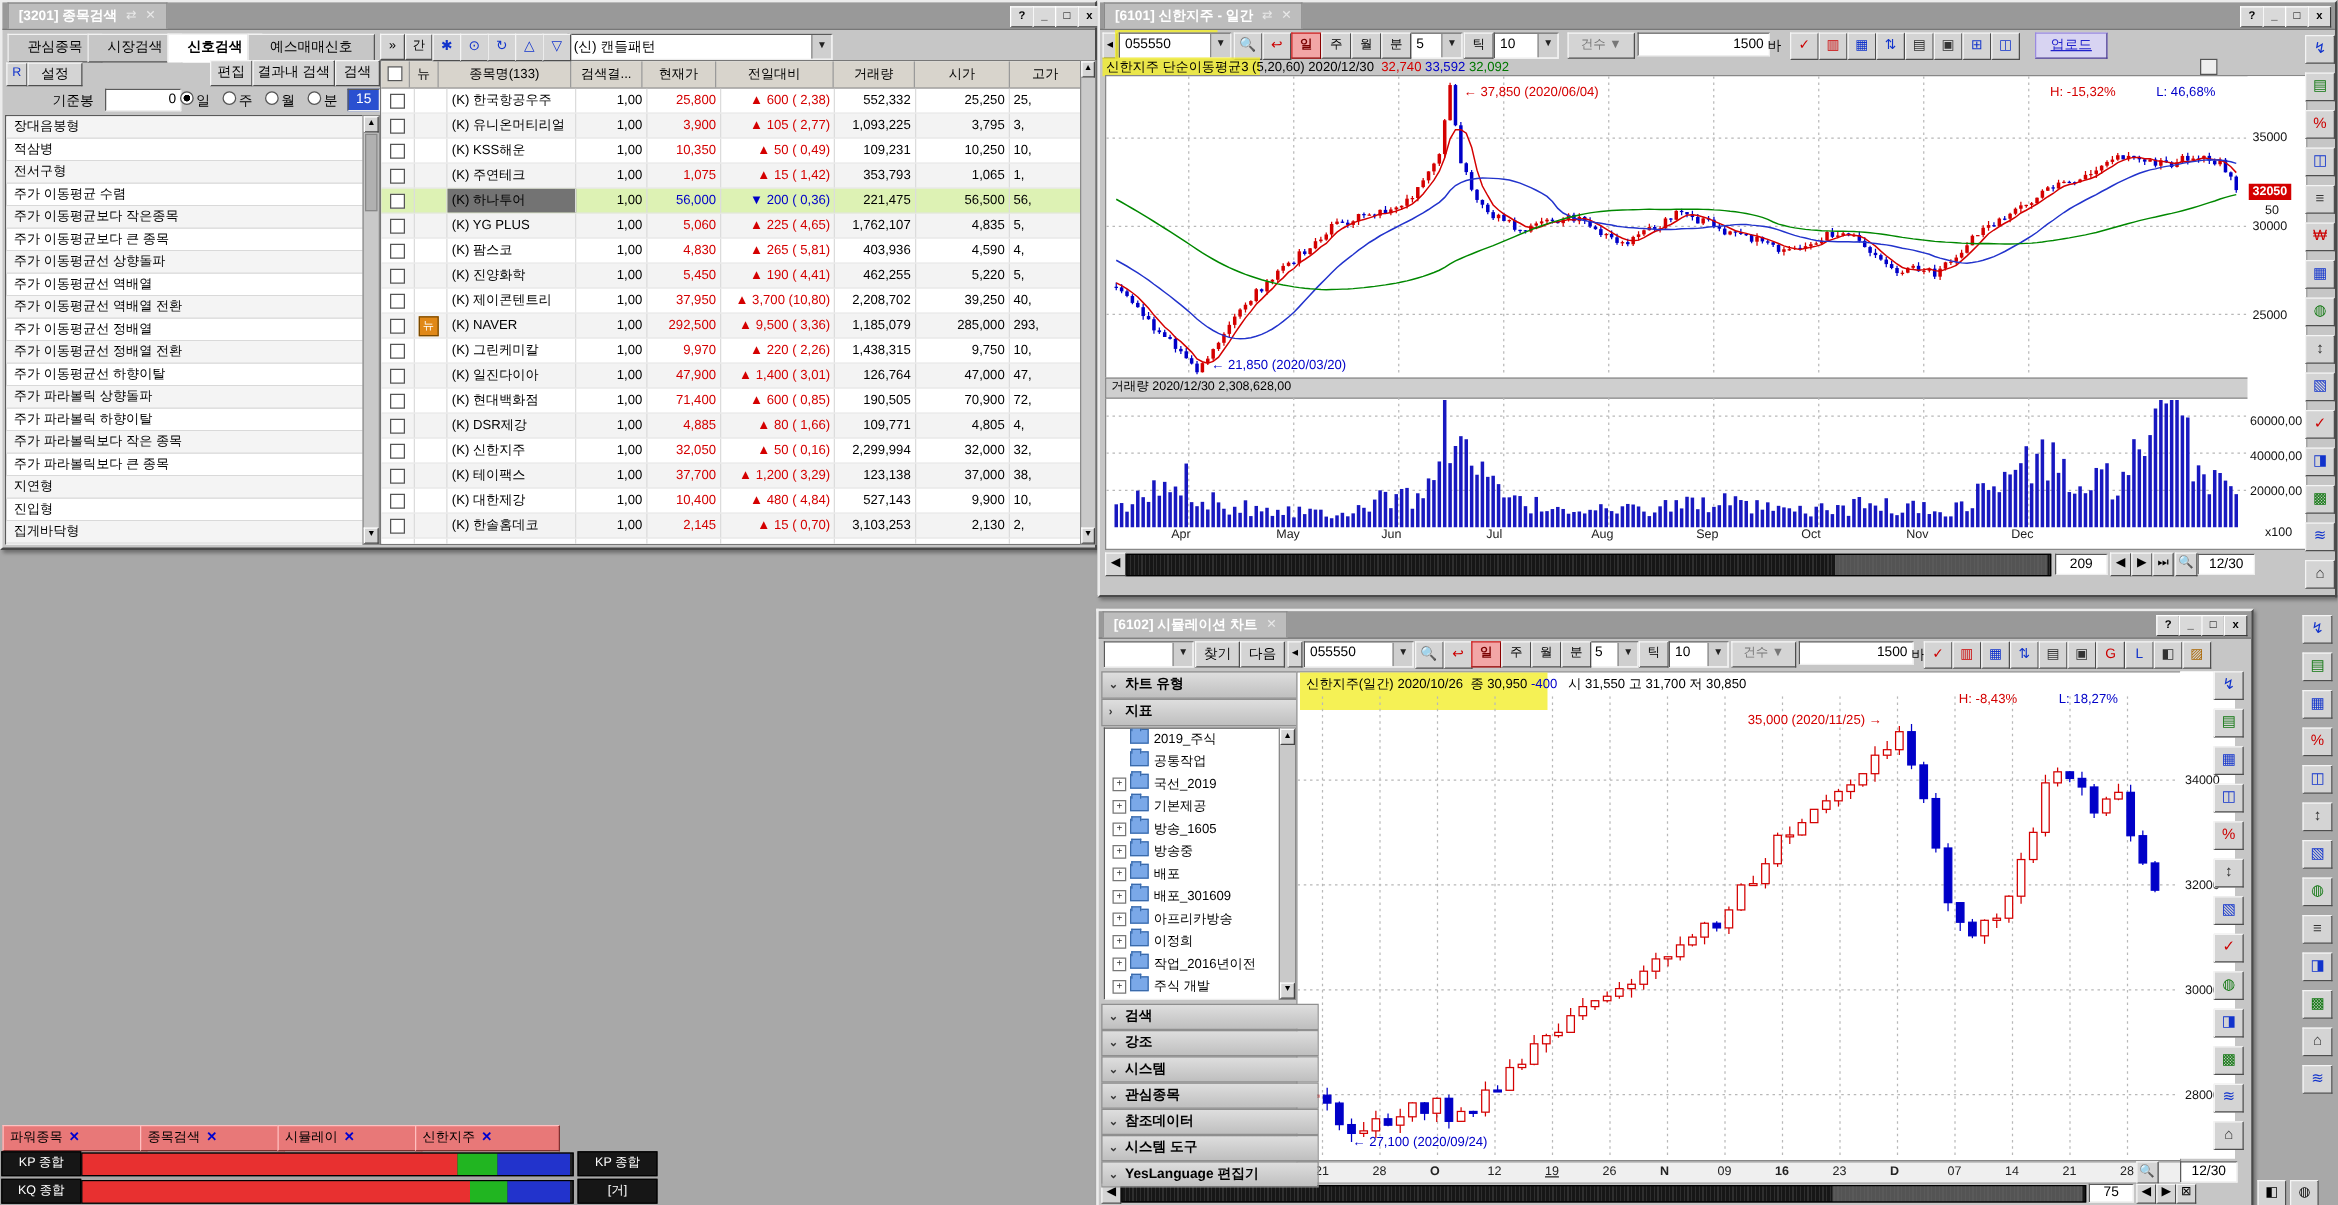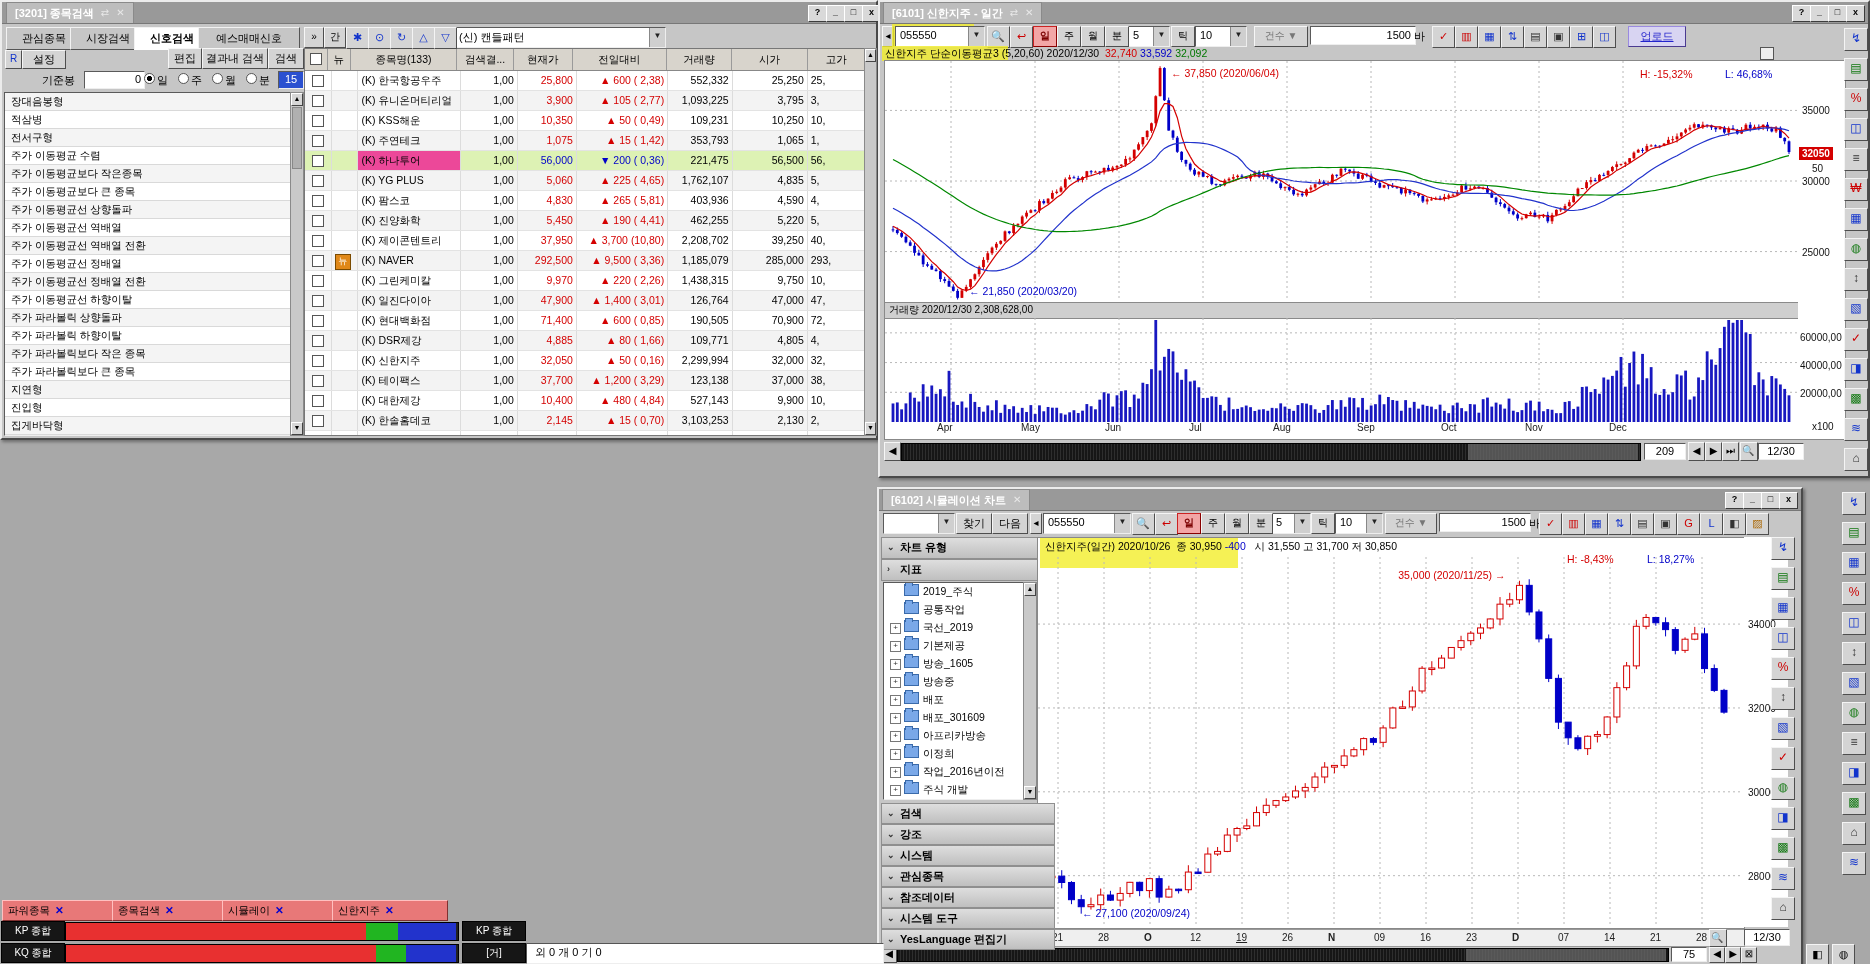--- a/index.html
+++ b/index.html
@@ -213,21 +213,21 @@
           <div class="td num" style="width: 94px;"><span class="red">▲ 15 ( 1,42)</span></div>
           <div class="td num" style="width: 64px;">353,793</div>
           <div class="td num" style="width: 76px;">1,065</div>
           <div class="td " style="width: 56px;">1,</div>
         </div>
         <div class="trow hlrow">
           <div class="td " style="width: 22px;">
             <div class="chk"></div>
           </div>
           <div class="td " style="width: 22px;"></div>
-          <div class="td " style="width: 106px; background: #ec4899;">(K) 하나투어</div>
+          <div class="td " style="width: 106px; background: #737373;">(K) 하나투어</div>
           <div class="td num" style="width: 56px;">1,00</div>
           <div class="td num blue" style="width: 58px;">56,000</div>
           <div class="td num" style="width: 94px;"><span class="blue">▼ 200 ( 0,36)</span></div>
           <div class="td num" style="width: 64px;">221,475</div>
           <div class="td num" style="width: 76px;">56,500</div>
           <div class="td " style="width: 56px;">56,</div>
         </div>
         <div class="trow">
           <div class="td " style="width: 22px;">
             <div class="chk"></div>
@@ -1436,21 +1436,21 @@
 
   <div class="abs" style="left:158px;top:440px;width:706px;height:16px;background:#efefef;border:1px solid #999" id="c2xaxis">
       <div class="mon" style="left: 14px; top: 2px; font-weight: normal;">21</div>
       <div class="mon" style="left: 60px; top: 2px; font-weight: normal;">28</div>
       <div class="mon" style="left: 106px; top: 2px; font-weight: bold;">O</div>
       <div class="mon" style="left: 152px; top: 2px; font-weight: normal;">12</div>
       <div class="mon" style="left: 198px; top: 2px; font-weight: normal; text-decoration: underline;">19</div>
       <div class="mon" style="left: 244px; top: 2px; font-weight: normal;">26</div>
       <div class="mon" style="left: 290px; top: 2px; font-weight: bold;">N</div>
       <div class="mon" style="left: 336px; top: 2px; font-weight: normal;">09</div>
-      <div class="mon" style="left: 382px; top: 2px; font-weight: normal;">16</div>
+      <div class="mon" style="left: 382px; top: 2px; font-weight: bold;">16</div>
       <div class="mon" style="left: 428px; top: 2px; font-weight: normal;">23</div>
       <div class="mon" style="left: 474px; top: 2px; font-weight: bold;">D</div>
       <div class="mon" style="left: 520px; top: 2px; font-weight: normal;">07</div>
       <div class="mon" style="left: 566px; top: 2px; font-weight: normal;">14</div>
       <div class="mon" style="left: 612px; top: 2px; font-weight: normal;">21</div>
       <div class="mon" style="left: 658px; top: 2px; font-weight: normal;">28</div>
     </div>
   <div class="btn sm" style="left:830px;top:440px;width:16px;height:16px;line-height:15px">🔍</div>
   <div class="inset" style="left:865px;top:440px;width:44px;height:15px;text-align:center;line-height:14px">12/30</div>
 
@@ -1539,23 +1539,20 @@
   <div class="blk" style="left:462px;top:0;width:62px">KP 종합</div>
 </div>
 <div class="abs" style="left:0;top:943px;width:879px;height:21px">
   <div class="blk" style="left:1px;top:0;width:62px">KQ 종합</div>
   <div class="abs" style="left:65px;top:1px;width:392px;height:17px;background:#222;border:1px solid #000">
     <div class="seg" style="left:0;width:310px;background:#e83030"></div>
     <div class="seg" style="left:310px;width:30px;background:#21b521"></div>
     <div class="seg" style="left:340px;width:50px;background:#2233cc"></div>
   </div>
   <div class="blk" style="left:462px;top:0;width:62px">[거]</div>
-  <div class="wpanel" style="left:526px;top:0;width:348px;height:19px">
-    <span>외 0   개 0   기 0</span>
-  </div>
 </div>
 
 <div class="mon" style="left: 937px; top: 422px;">Apr</div>
 <div class="mon" style="left: 1021px; top: 422px;">May</div>
 <div class="mon" style="left: 1105px; top: 422px;">Jun</div>
 <div class="mon" style="left: 1189px; top: 422px;">Jul</div>
 <div class="mon" style="left: 1273px; top: 422px;">Aug</div>
 <div class="mon" style="left: 1357px; top: 422px;">Sep</div>
 <div class="mon" style="left: 1441px; top: 422px;">Oct</div>
 <div class="mon" style="left: 1525px; top: 422px;">Nov</div>

